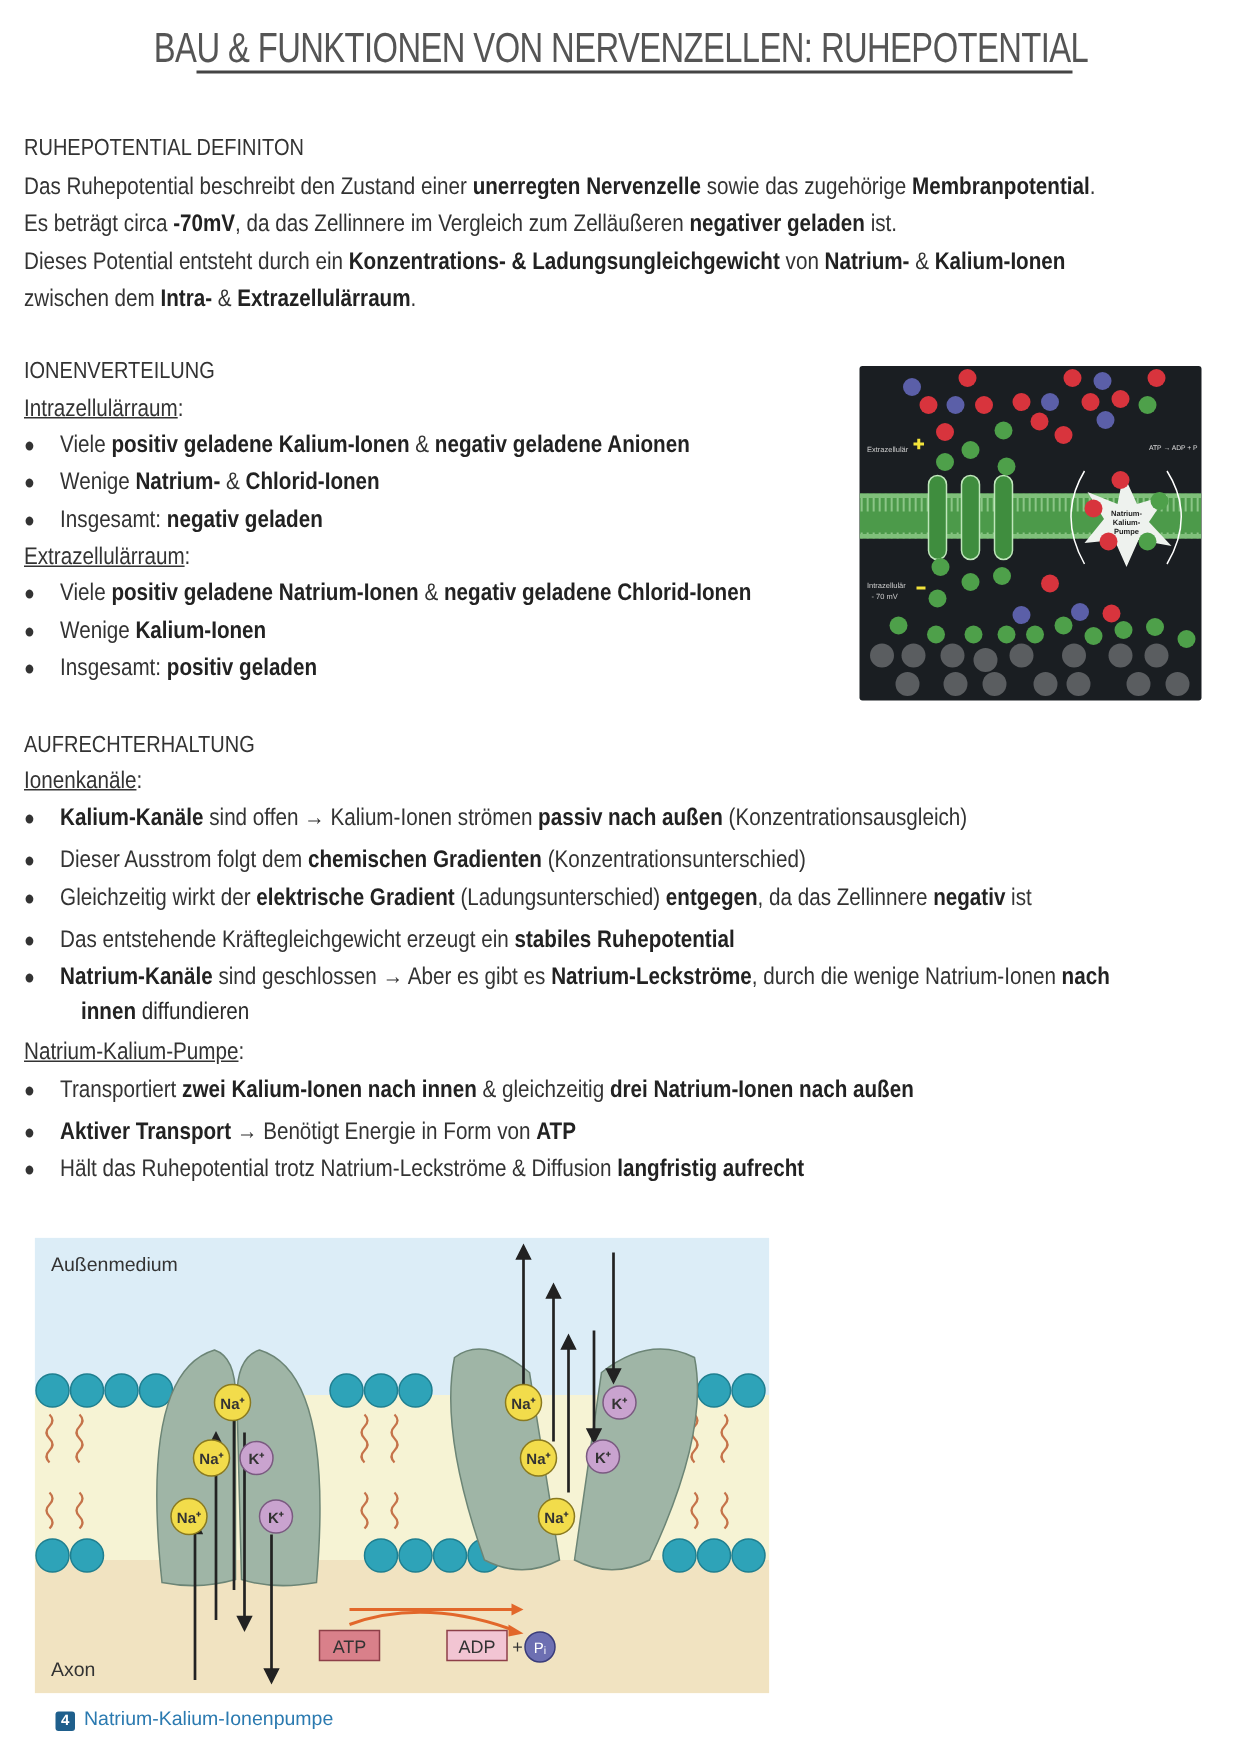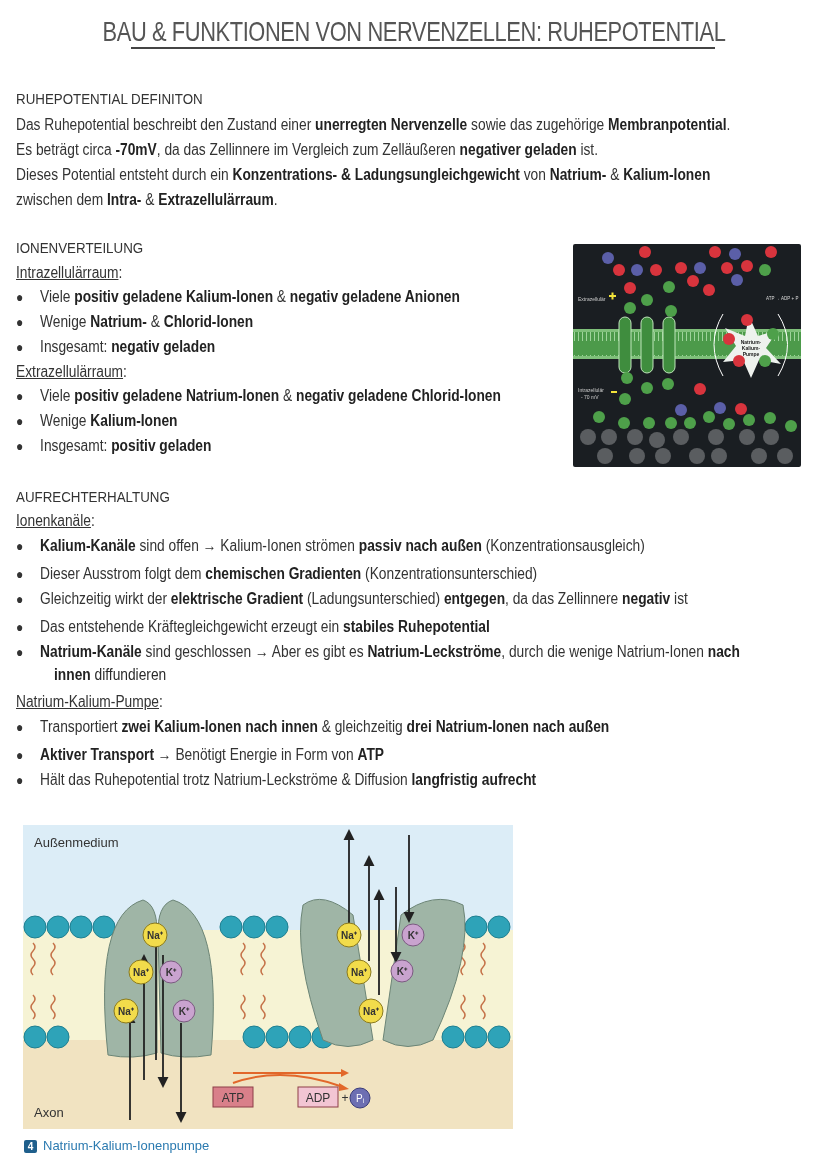--- a/index.html
+++ b/index.html
@@ -9,21 +9,21 @@
   .sec-h{position:absolute;left:16px;font-size:15.5px;color:#333;transform:scaleX(0.86);transform-origin:left;white-space:nowrap;}
   .para{position:absolute;left:16px;font-size:16px;line-height:25px;white-space:nowrap;transform:scaleX(0.86);transform-origin:left;color:#333;}
   .sub{position:absolute;left:16px;font-size:16px;white-space:nowrap;transform:scaleX(0.86);transform-origin:left;color:#333;}
   .sub u{text-decoration:underline;text-decoration-color:#333;}
   .bl{position:absolute;left:16px;font-size:16px;white-space:nowrap;transform:scaleX(0.86);transform-origin:left;color:#333;}
   .bl .dot{display:inline-block;width:28px;font-size:14px;}
   b{font-weight:bold;color:#222;}
   .cont{position:absolute;left:54px;font-size:16px;white-space:nowrap;transform:scaleX(0.86);transform-origin:left;}
   .fig1{position:absolute;left:573px;top:244px;width:228px;height:223px;background:#1a1e22;border-radius:2px;overflow:hidden;}
   .fig2{position:absolute;left:23px;top:825px;width:490px;height:304px;overflow:hidden;}
-  .caption{position:absolute;left:24px;top:1138px;font-size:13px;color:#2b7ab0;white-space:nowrap;}
+  .caption{position:absolute;left:37px;top:1138px;font-size:13px;color:#2b7ab0;white-space:nowrap;}
   .caption .num{display:inline-block;width:13px;height:13px;background:#1f5f8c;color:#fff;font-size:10px;text-align:center;line-height:13px;border-radius:2px;margin-right:6px;font-weight:bold;}
 </style>
 </head>
 <body>
 
 <div class="title">BAU &amp; FUNKTIONEN VON NERVENZELLEN: RUHEPOTENTIAL</div>
 <div class="title-rule"></div>
 
 <div class="sec-h" style="top:90px">RUHEPOTENTIAL DEFINITON</div>
 <div class="para" style="top:112px">

